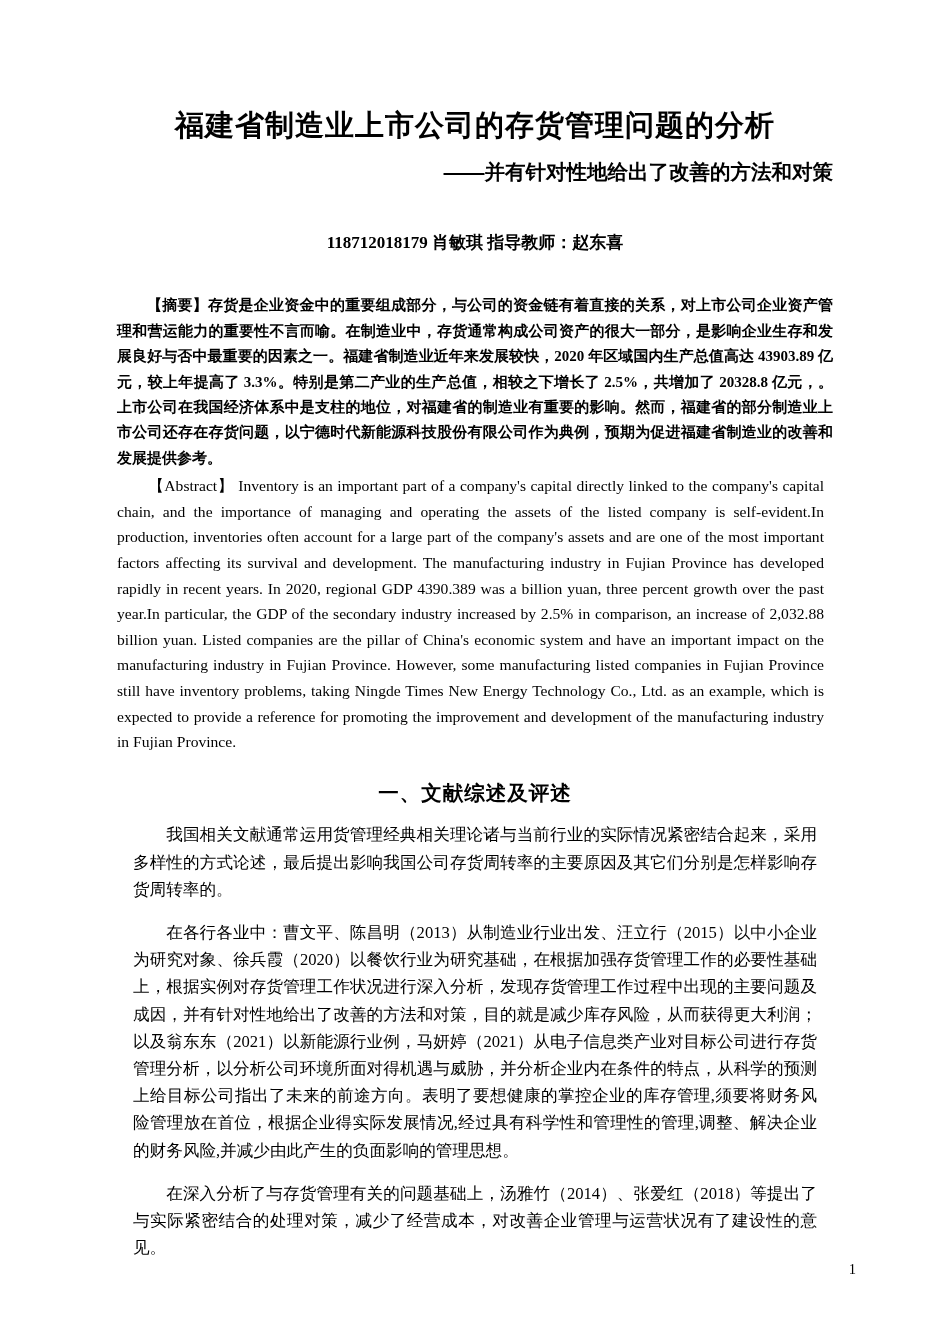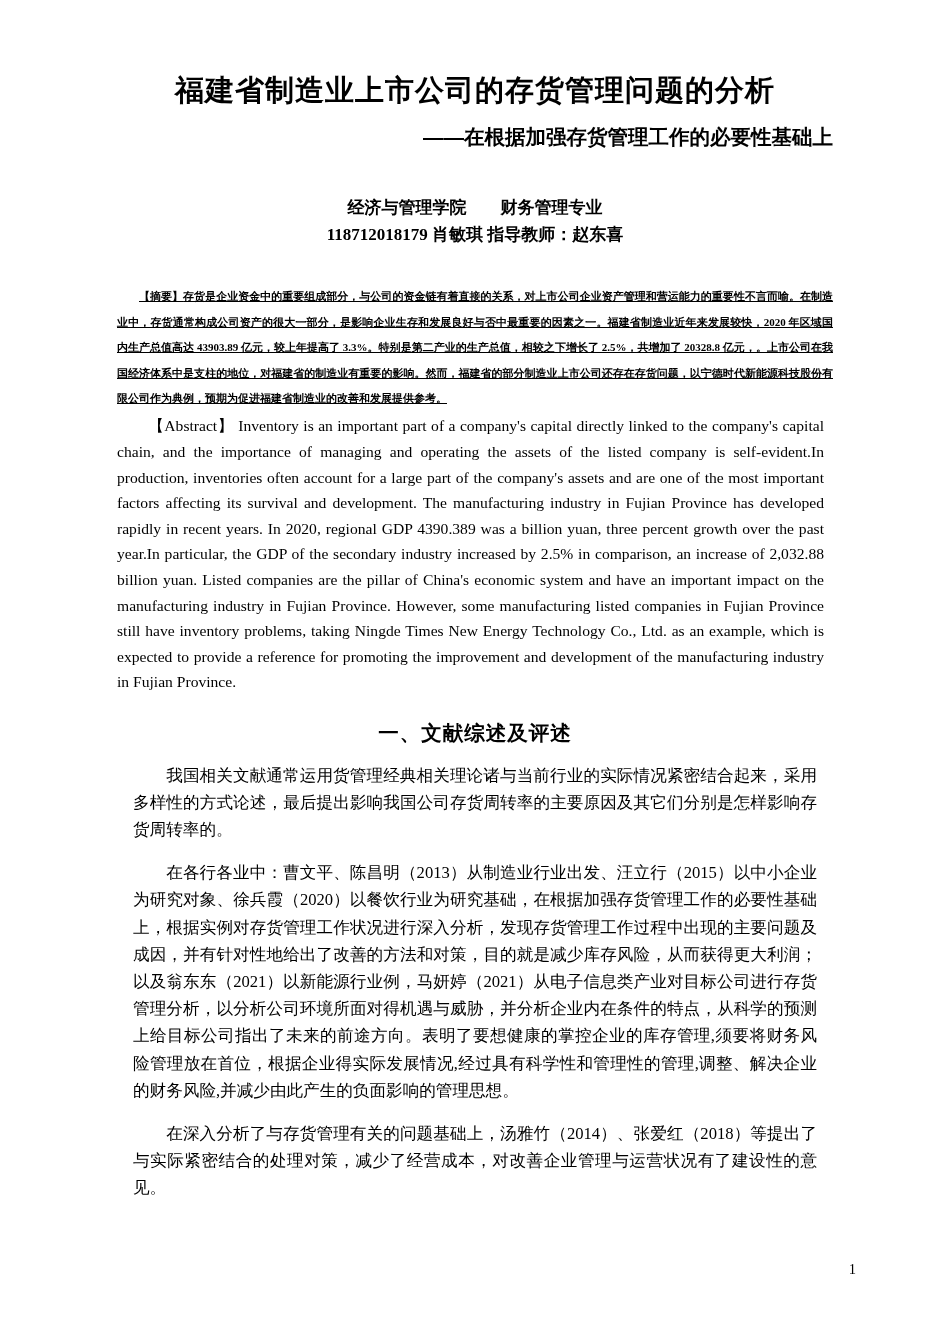--- a/index.html
+++ b/index.html
@@ -7,21 +7,21 @@
     padding: 0;
     background: #ffffff;
   }
   .page {
     position: relative;
     width: 950px;
     height: 1344px;
     margin: 0 auto;
     background: #ffffff;
     box-sizing: border-box;
-    padding: 73px 117px 0 117px;
+    padding: 108px 117px 0 117px;
     color: #000000;
     font-family: "Liberation Serif", "DejaVu Serif", serif;
     overflow: hidden;
   }
   .doc-title {
     margin: 0;
     font-family: "Liberation Sans", "DejaVu Sans", sans-serif;
     font-weight: bold;
     font-size: 29px;
     letter-spacing: 1px;
@@ -38,26 +38,25 @@
   }
   .author-block {
     margin-top: 44px;
     text-align: center;
     font-weight: bold;
     font-size: 17px;
     line-height: 27px;
   }
   .abstract-cn {
     margin: 36px 0 0 0;
-    font-size: 11px;
+    font-size: 15px;
     line-height: 25.4px;
     font-weight: bold;
     text-align: justify;
     text-indent: 2em;
-    text-decoration: underline;
   }
   .abstract-cn .label,
   .keywords .label {
     font-family: "Liberation Sans", "DejaVu Sans", sans-serif;
     font-weight: bold;
   }
   .abstract-en {
     margin: 2px 9px 0 0;
     font-size: 15.6px;
     line-height: 25.6px;
@@ -101,24 +100,23 @@
     font-size: 14.5px;
   }
 </style>
 </head>
 <body>
 
 <div class="page">
 
   <h1 class="doc-title">福建省制造业上市公司的存货管理问题的分析</h1>
 
-  <div class="doc-subtitle">——在根据加强存货管理工作的必要性基础上</div>
+  <div class="doc-subtitle">——并有针对性地给出了改善的方法和对策</div>
 
   <div class="author-block">
-    <div>经济与管理学院　　财务管理专业</div>
     <div>118712018179 肖敏琪 指导教师：赵东喜</div>
   </div>
 
   <p class="abstract-cn"><span class="label">【摘要】</span><span>存货是企业资金中的重要组成部分，与公司的资金链有着直接的关系，对上市公司企业资产管理和营运能力的重要性不言而喻。在制造业中，存货通常构成公司资产的很大一部分，是影响企业生存和发展良好与否中最重要的因素之一。福建省制造业近年来发展较快，2020 年区域国内生产总值高达 43903.89 亿元，较上年提高了 3.3%。特别是第二产业的生产总值，相较之下增长了 2.5%，共增加了 20328.8 亿元，。上市公司在我国经济体系中是支柱的地位，对福建省的制造业有重要的影响。然而，福建省的部分制造业上市公司还存在存货问题，以宁德时代新能源科技股份有限公司作为典例，预期为促进福建省制造业的改善和发展提供参考。</span></p>
 
   <p class="abstract-en"><span class="label-en">【Abstract】</span><span> Inventory is an important part of a company's capital directly linked to the company's capital chain, and the importance of managing and operating the assets of the listed company is self-evident.In production, inventories often account for a large part of the company's assets and are one of the most important factors affecting its survival and development. The manufacturing industry in Fujian Province has developed rapidly in recent years. In 2020, regional GDP 4390.389 was a billion yuan, three percent growth over the past year.In particular, the GDP of the secondary industry increased by 2.5% in comparison, an increase of 2,032.88 billion yuan. Listed companies are the pillar of China's economic system and have an important impact on the manufacturing industry in Fujian Province. However, some manufacturing listed companies in Fujian Province still have inventory problems, taking Ningde Times New Energy Technology Co., Ltd. as an example, which is expected to provide a reference for promoting the improvement and development of the manufacturing industry in Fujian Province.</span></p>
 
 
   <h2 class="section-heading">一、文献综述及评述</h2>
 

